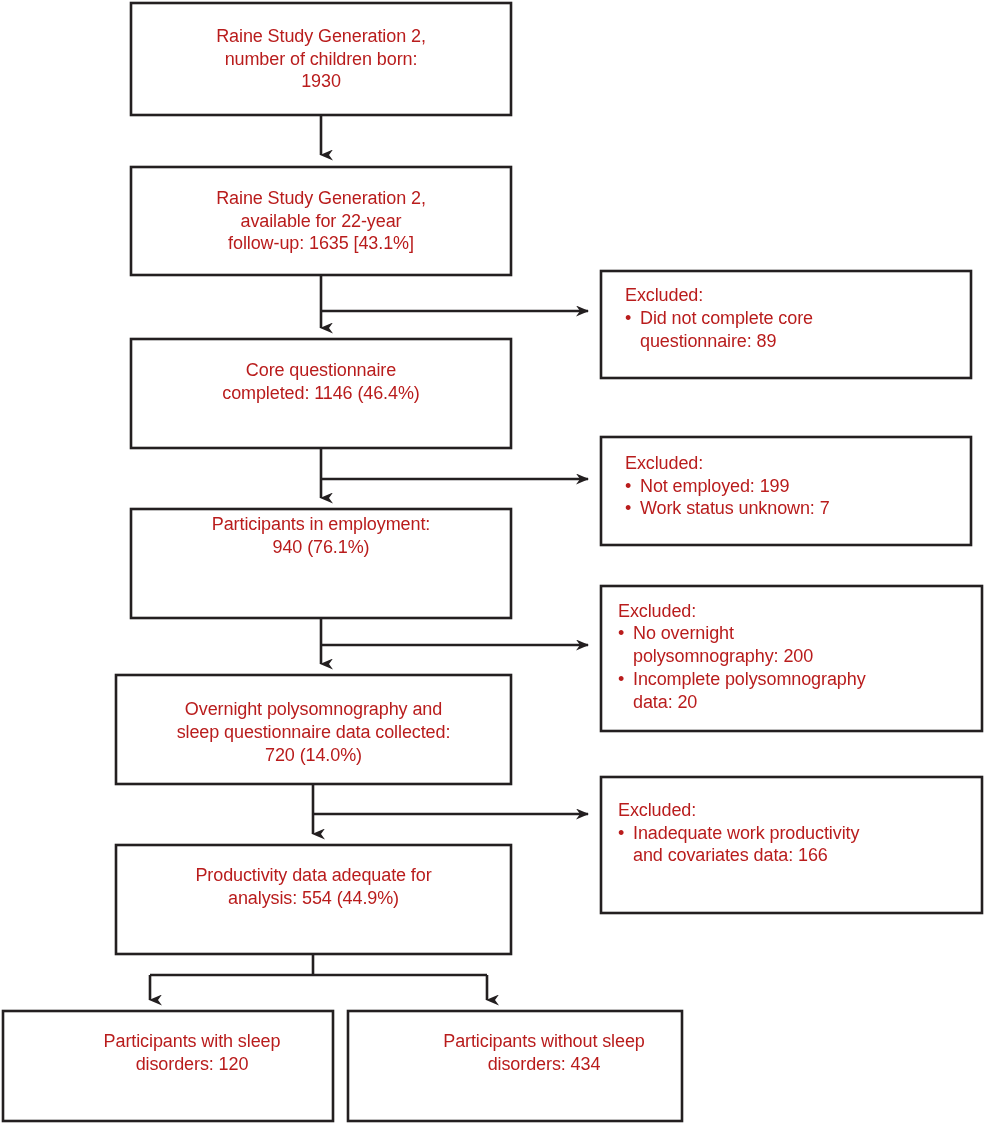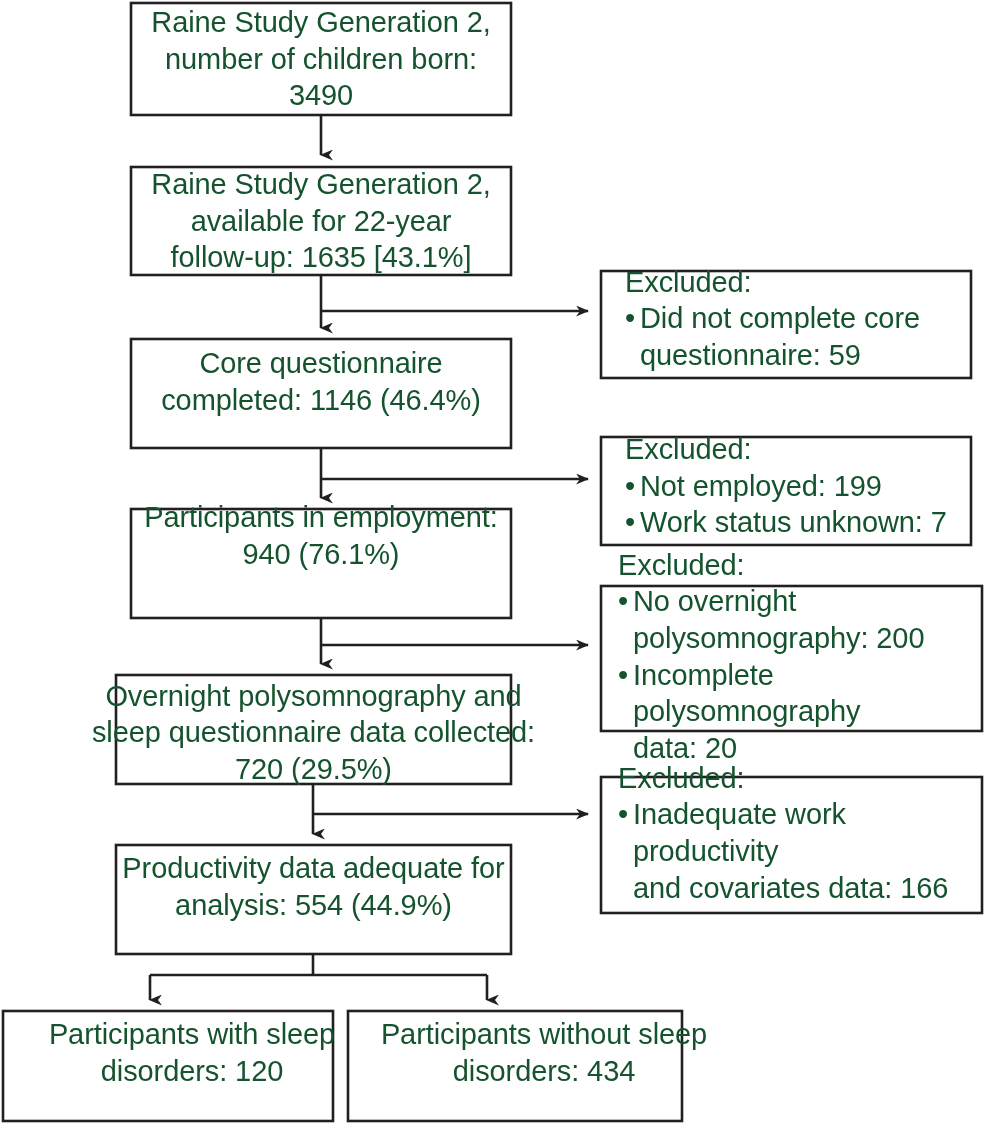--- a/index.html
+++ b/index.html
@@ -35,23 +35,23 @@
   .arrow-head {
     fill: #231f20;
     stroke: none;
   }
   .node-text {
     position: absolute;
     box-sizing: border-box;
     display: flex;
     flex-direction: column;
     justify-content: center;
-    color: #14532d;
+    color: #b91c1c;
     font-family: "Liberation Sans", sans-serif;
-    font-size: 29px;
+    font-size: 18px;
     line-height: 1.26;
     letter-spacing: -0.1px;
     pointer-events: none;
   }
   .node-text.centered {
     text-align: center;
     align-items: center;
   }
   .node-text.lefted {
     text-align: left;
@@ -126,21 +126,21 @@
 
     <path class="connector" d="M313,954 L313,975"></path>
     <path class="connector" d="M150,975 L487,975"></path>
     <path class="connector" d="M150,975 L150,1000" marker-end="url(#arrowDown)"></path>
     <path class="connector" d="M487,975 L487,1000" marker-end="url(#arrowDown)"></path>
   </svg>
 
   <div class="node-text centered" style="left:131px; top:3px; width:380px; height:112px; padding:6px 12px;">
     <span class="line">Raine Study Generation 2,</span>
     <span class="line">number of children born:</span>
-    <span class="line">3490</span>
+    <span class="line">1930</span>
   </div>
 
   <div class="node-text centered" style="left:131px; top:167px; width:380px; height:108px; padding:6px 12px;">
     <span class="line">Raine Study Generation 2,</span>
     <span class="line">available for 22-year</span>
     <span class="line">follow-up: 1635 [43.1%]</span>
   </div>
 
   <div class="node-text centered" style="left:131px; top:339px; width:380px; height:109px; padding:0 12px 24px 12px;">
     <span class="line">Core questionnaire</span>
@@ -148,33 +148,33 @@
   </div>
 
   <div class="node-text centered" style="left:131px; top:509px; width:380px; height:76px; padding:0 8px 22px 8px;">
     <span class="line">Participants in employment:</span>
     <span class="line">940 (76.1%)</span>
   </div>
 
   <div class="node-text centered" style="left:116px; top:675px; width:395px; height:109px; padding:16px 4px 10px 4px;">
     <span class="line">Overnight polysomnography and</span>
     <span class="line">sleep questionnaire data collected:</span>
-    <span class="line">720 (29.5%)</span>
+    <span class="line">720 (14.0%)</span>
   </div>
 
   <div class="node-text centered" style="left:116px; top:845px; width:395px; height:109px; padding:0 8px 26px 8px;">
     <span class="line">Productivity data adequate for</span>
     <span class="line">analysis: 554 (44.9%)</span>
   </div>
 
   <div class="node-text lefted" style="left:601px; top:271px; width:370px; height:107px; padding:0 10px 12px 24px;">
     <span class="excl-heading">Excluded:</span>
     <ul class="excl-list">
       <li>Did not complete core
-questionnaire: 59</li>
+questionnaire: 89</li>
     </ul>
   </div>
 
   <div class="node-text lefted" style="left:601px; top:437px; width:370px; height:108px; padding:0 10px 10px 24px;">
     <span class="excl-heading">Excluded:</span>
     <ul class="excl-list">
       <li>Not employed: 199</li>
       <li>Work status unknown: 7</li>
     </ul>
   </div>

